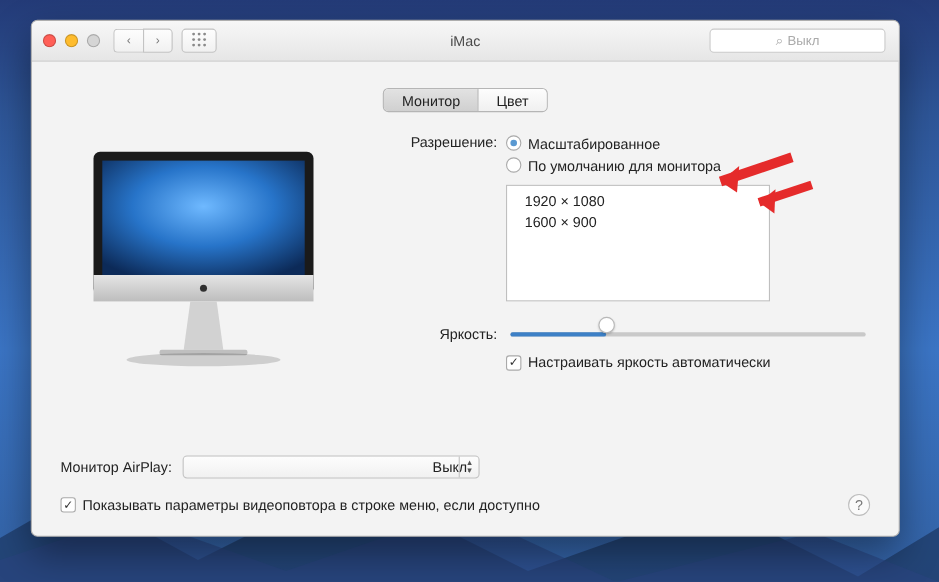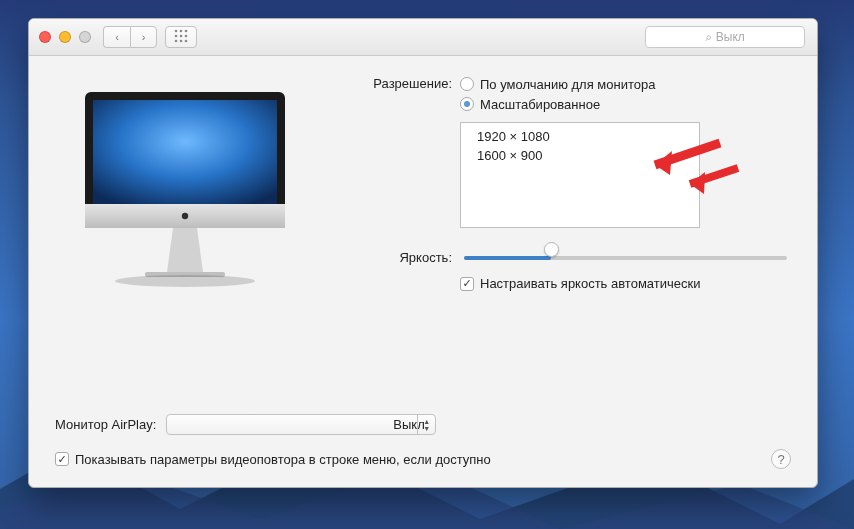--- a/index.html
+++ b/index.html
@@ -212,27 +212,32 @@
             <circle cx="2" cy="7" r="1.3"></circle>
               <circle cx="7" cy="7" r="1.3"></circle>
               <circle cx="12" cy="7" r="1.3"></circle>
             <circle cx="2" cy="12" r="1.3"></circle>
               <circle cx="7" cy="12" r="1.3"></circle>
               <circle cx="12" cy="12" r="1.3"></circle>
           </g>
         </svg>
       </span>
     </div>
+    <div class="tb-title">iMac</div>
     <div class="tb-search">
       <span>⌕</span>
       <span>Выкл</span>
     </div>
   </div>
 
   <div class="body">
+    <div class="tabs">
+      <div class="tab sel">Монитор</div>
+      <div class="tab">Цвет</div>
+    </div>
 
     <div class="content">
       <div class="monitor-wrap">
         <svg class="imac" viewBox="0 0 220 210">
           <rect x="10" y="10" width="200" height="130" rx="6" fill="#1a1a1a"></rect>
           <rect x="18" y="18" width="184" height="104" fill="url(#g1)"></rect>
           <defs>
             <radialGradient id="g1" cx="50%" cy="40%" r="70%">
               <stop offset="0%" stop-color="#6fb9ff"></stop>
               <stop offset="50%" stop-color="#2774c9"></stop>
@@ -251,26 +256,26 @@
           <rect x="70" y="190" width="80" height="5" rx="2" fill="#bfbfbf"></rect>
           <ellipse cx="110" cy="199" rx="70" ry="6" fill="rgba(0,0,0,0.15)"></ellipse>
         </svg>
       </div>
 
       <div class="settings">
         <div class="row">
           <div class="label">Разрешение:</div>
           <div>
             <div class="radio">
+              <span class="rbtn sel"></span>
+              <span>Масштабированное</span>
+            </div>
+            <div class="radio">
               <span class="rbtn"></span>
               <span>По умолчанию для монитора</span>
-            </div>
-            <div class="radio">
-              <span class="rbtn sel"></span>
-              <span>Масштабированное</span>
             </div>
             <div class="reslist">
               <div>1920 × 1080</div>
               <div>1600 × 900</div>
             </div>
           </div>
         </div>
 
         <div class="bright-row">
           <div class="label">Яркость:</div>

